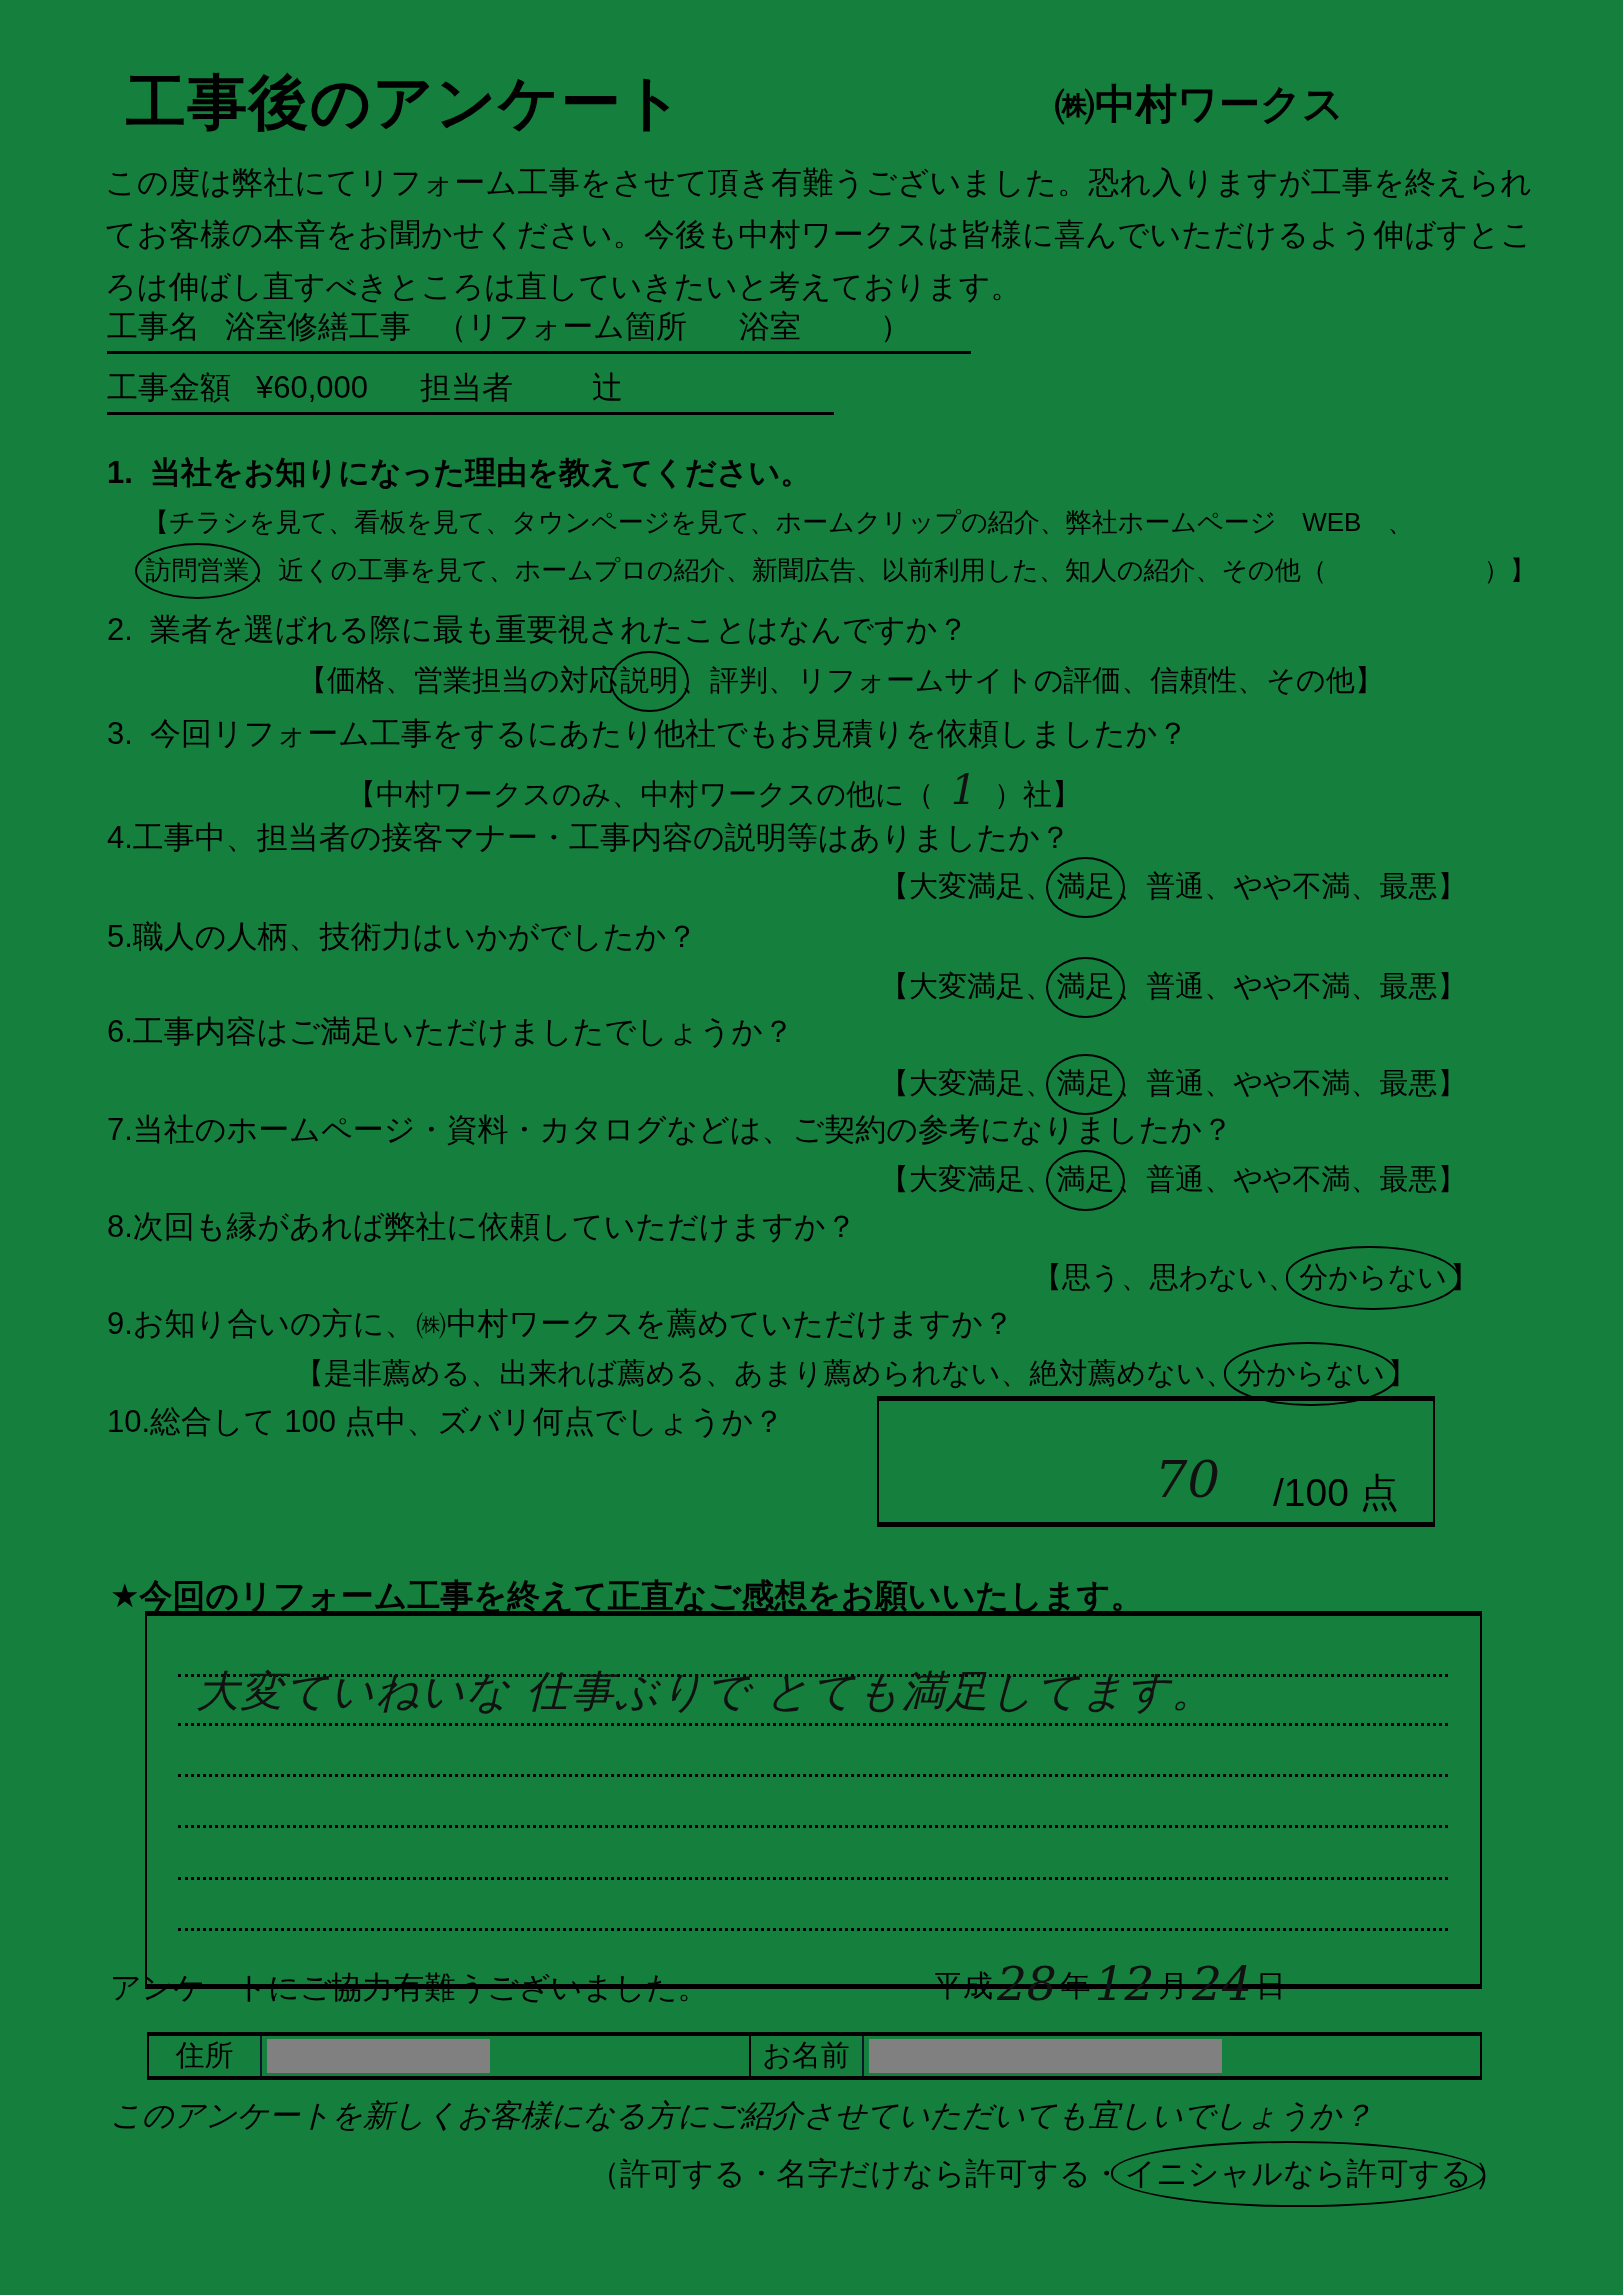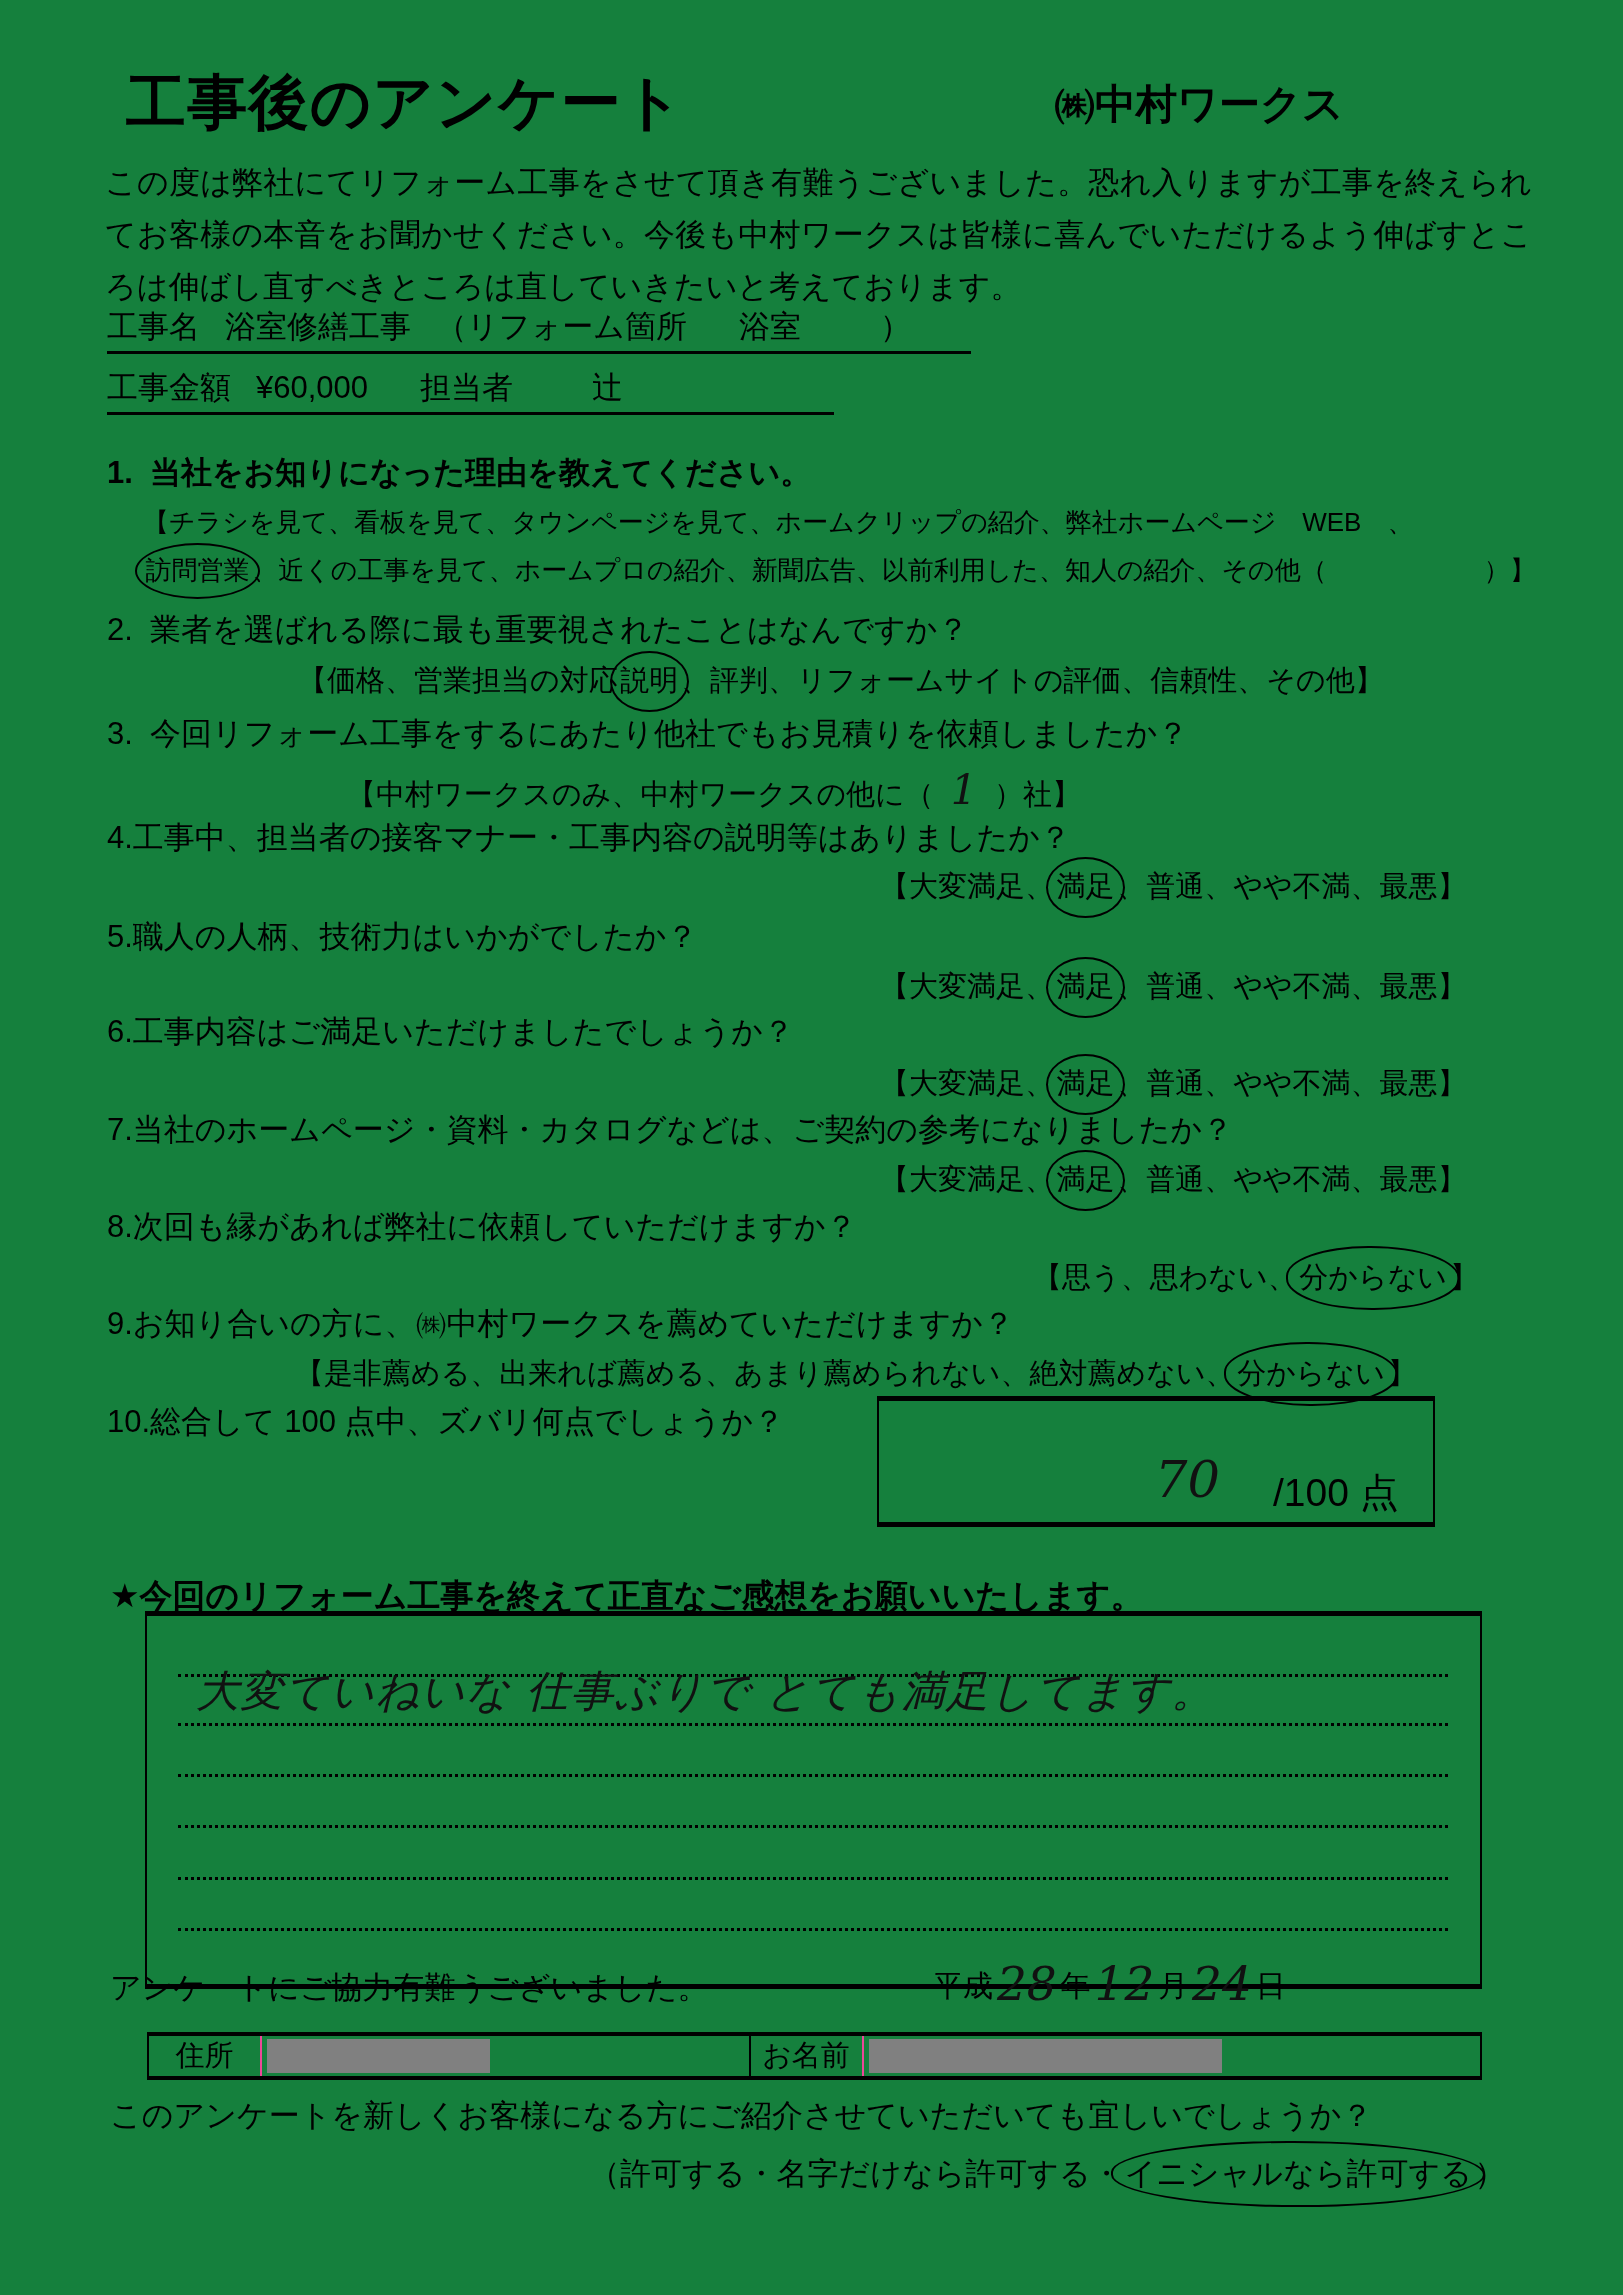--- a/index.html
+++ b/index.html
@@ -191,21 +191,21 @@
     align-items: stretch;
   }
   .id-label {
     flex: 0 0 auto;
     width: 111px;
     display: flex;
     align-items: center;
     justify-content: center;
     font-size: 29px;
     font-family: "Liberation Sans", "DejaVu Sans", sans-serif;
-    border-right: 2px solid #ec4899;
+    border-right: 2px solid #0f172a;
   }
   .id-field {
     flex: 1 1 auto;
     position: relative;
     display: flex;
     align-items: center;
   }
   .id-field.with-divider { border-right: 2px solid #000; }
   .redact {
     height: 34px;
@@ -213,20 +213,21 @@
     background: #808080;
   }
   .redact-addr { width: 223px; }
   .redact-name { width: 353px; }
 
   .consent-q {
     position: absolute;
     left: 110px; top: 2095px;
     font-size: 31px;
     font-family: "Liberation Sans", "DejaVu Sans", sans-serif;
+    font-style: italic;
   }
   .consent-opts {
     position: absolute;
     left: 589px; top: 2153px;
     font-size: 31px;
     font-family: "Liberation Sans", "DejaVu Sans", sans-serif;
   }
 </style>
 </head>
 <body>

